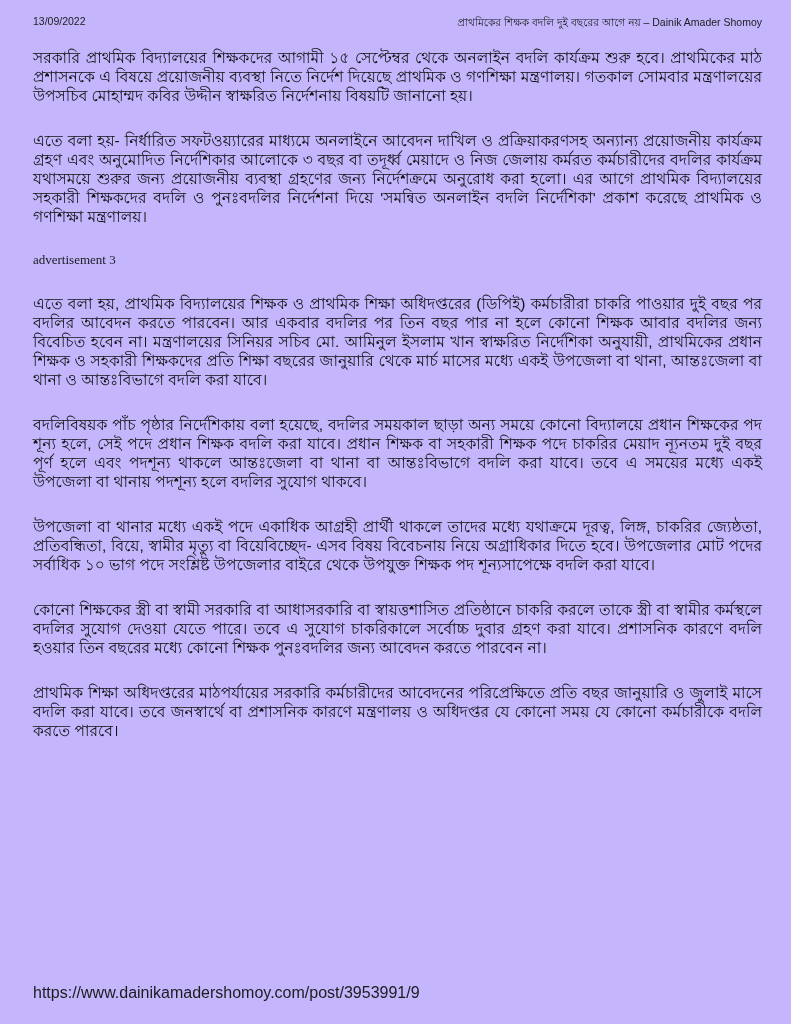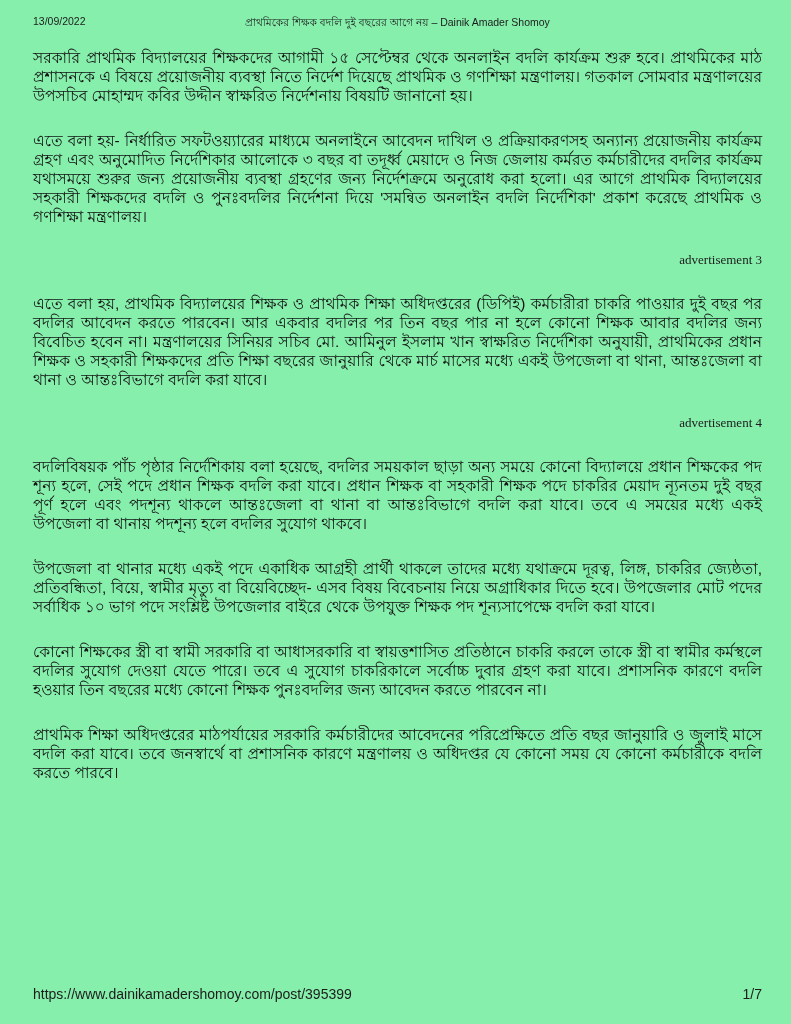--- a/index.html
+++ b/index.html
@@ -8,21 +8,21 @@
     width: 791px;
     height: 1024px;
     position: relative;
     font-family: "Liberation Sans", sans-serif;
     color: #141414;
     overflow: hidden;
   }
   .page {
     position: absolute;
     inset: 0;
-    background: #86efac;
+    background: #c4b5fd;
     text-decoration: underline;
   }
   
   .print-header {
     position: absolute;
     top: 15px;
     left: 33px;
     right: 29px;
     height: 16px;
     font-size: 10.5px;
@@ -32,77 +32,75 @@
     position: absolute;
     left: 0;
     top: 0;
     white-space: nowrap;
   }
   .print-title {
     position: absolute;
     left: 0;
     right: 0;
     top: 0;
-    text-align: center;
+    text-align: right;
     white-space: nowrap;
   }
   
   .article {
     position: absolute;
     top: 48px;
     left: 33px;
     right: 29px;
   }
   .article p {
     font-size: 15.5px;
     line-height: 19px;
     text-align: justify;
     color: #111111;
     margin-bottom: 26px;
   }
   .ad-label {
     font-family: "Liberation Serif", serif;
     font-size: 13px;
     color: #1c1c1c;
-    text-align: right;
+    text-align: left;
     margin: 0 0 26px 0;
   }
   
   .print-footer {
     position: absolute;
     bottom: 22px;
     left: 33px;
     right: 29px;
     display: flex;
-    justify-content: space-between;
-    font-size: 14px;
+    font-size: 16px;
     color: #1c1c1c;
   }
 </style>
 </head>
 <body>
 
 <div class="page">
 
   <div class="print-header">
     <span class="print-date">13/09/2022</span>
     <span class="print-title">প্রাথমিকের শিক্ষক বদলি দুই বছরের আগে নয় – Dainik Amader Shomoy</span>
   </div>
 
   <div class="article">
     <p>সরকারি প্রাথমিক বিদ্যালয়ের শিক্ষকদের আগামী ১৫ সেপ্টেম্বর থেকে অনলাইন বদলি কার্যক্রম শুরু হবে। প্রাথমিকের মাঠ প্রশাসনকে এ বিষয়ে প্রয়োজনীয় ব্যবস্থা নিতে নির্দেশ দিয়েছে প্রাথমিক ও গণশিক্ষা মন্ত্রণালয়। গতকাল সোমবার মন্ত্রণালয়ের উপসচিব মোহাম্মদ কবির উদ্দীন স্বাক্ষরিত নির্দেশনায় বিষয়টি জানানো হয়।</p>
     <p>এতে বলা হয়- নির্ধারিত সফটওয়্যারের মাধ্যমে অনলাইনে আবেদন দাখিল ও প্রক্রিয়াকরণসহ অন্যান্য প্রয়োজনীয় কার্যক্রম গ্রহণ এবং অনুমোদিত নির্দেশিকার আলোকে ৩ বছর বা তদূর্ধ্ব মেয়াদে ও নিজ জেলায় কর্মরত কর্মচারীদের বদলির কার্যক্রম যথাসময়ে শুরুর জন্য প্রয়োজনীয় ব্যবস্থা গ্রহণের জন্য নির্দেশক্রমে অনুরোধ করা হলো। এর আগে প্রাথমিক বিদ্যালয়ের সহকারী শিক্ষকদের বদলি ও পুনঃবদলির নির্দেশনা দিয়ে 'সমন্বিত অনলাইন বদলি নির্দেশিকা' প্রকাশ করেছে প্রাথমিক ও গণশিক্ষা মন্ত্রণালয়।</p>
     <div class="ad-label">advertisement 3</div>
     <p>এতে বলা হয়, প্রাথমিক বিদ্যালয়ের শিক্ষক ও প্রাথমিক শিক্ষা অধিদপ্তরের (ডিপিই) কর্মচারীরা চাকরি পাওয়ার দুই বছর পর বদলির আবেদন করতে পারবেন। আর একবার বদলির পর তিন বছর পার না হলে কোনো শিক্ষক আবার বদলির জন্য বিবেচিত হবেন না। মন্ত্রণালয়ের সিনিয়র সচিব মো. আমিনুল ইসলাম খান স্বাক্ষরিত নির্দেশিকা অনুযায়ী, প্রাথমিকের প্রধান শিক্ষক ও সহকারী শিক্ষকদের প্রতি শিক্ষা বছরের জানুয়ারি থেকে মার্চ মাসের মধ্যে একই উপজেলা বা থানা, আন্তঃজেলা বা থানা ও আন্তঃবিভাগে বদলি করা যাবে।</p>
-    <div class="ad-label">advertisement 4</div>
     <p>বদলিবিষয়ক পাঁচ পৃষ্ঠার নির্দেশিকায় বলা হয়েছে, বদলির সময়কাল ছাড়া অন্য সময়ে কোনো বিদ্যালয়ে প্রধান শিক্ষকের পদ শূন্য হলে, সেই পদে প্রধান শিক্ষক বদলি করা যাবে। প্রধান শিক্ষক বা সহকারী শিক্ষক পদে চাকরির মেয়াদ ন্যূনতম দুই বছর পূর্ণ হলে এবং পদশূন্য থাকলে আন্তঃজেলা বা থানা বা আন্তঃবিভাগে বদলি করা যাবে। তবে এ সময়ের মধ্যে একই উপজেলা বা থানায় পদশূন্য হলে বদলির সুযোগ থাকবে।</p>
     <p>উপজেলা বা থানার মধ্যে একই পদে একাধিক আগ্রহী প্রার্থী থাকলে তাদের মধ্যে যথাক্রমে দূরত্ব, লিঙ্গ, চাকরির জ্যেষ্ঠতা, প্রতিবন্ধিতা, বিয়ে, স্বামীর মৃত্যু বা বিয়েবিচ্ছেদ- এসব বিষয় বিবেচনায় নিয়ে অগ্রাধিকার দিতে হবে। উপজেলার মোট পদের সর্বাধিক ১০ ভাগ পদে সংশ্লিষ্ট উপজেলার বাইরে থেকে উপযুক্ত শিক্ষক পদ শূন্যসাপেক্ষে বদলি করা যাবে।</p>
     <p>কোনো শিক্ষকের স্ত্রী বা স্বামী সরকারি বা আধাসরকারি বা স্বায়ত্তশাসিত প্রতিষ্ঠানে চাকরি করলে তাকে স্ত্রী বা স্বামীর কর্মস্থলে বদলির সুযোগ দেওয়া যেতে পারে। তবে এ সুযোগ চাকরিকালে সর্বোচ্চ দুবার গ্রহণ করা যাবে। প্রশাসনিক কারণে বদলি হওয়ার তিন বছরের মধ্যে কোনো শিক্ষক পুনঃবদলির জন্য আবেদন করতে পারবেন না।</p>
     <p>প্রাথমিক শিক্ষা অধিদপ্তরের মাঠপর্যায়ের সরকারি কর্মচারীদের আবেদনের পরিপ্রেক্ষিতে প্রতি বছর জানুয়ারি ও জুলাই মাসে বদলি করা যাবে। তবে জনস্বার্থে বা প্রশাসনিক কারণে মন্ত্রণালয় ও অধিদপ্তর যে কোনো সময় যে কোনো কর্মচারীকে বদলি করতে পারবে।</p>
 
   </div>
 
   <div class="print-footer">
     <span class="footer-url">https://www.dainikamadershomoy.com/post/395399</span>
-    <span class="footer-page">1/7</span>
+    <span class="footer-page">1/9</span>
   </div>
 
 </div>
 
 </body></html>

